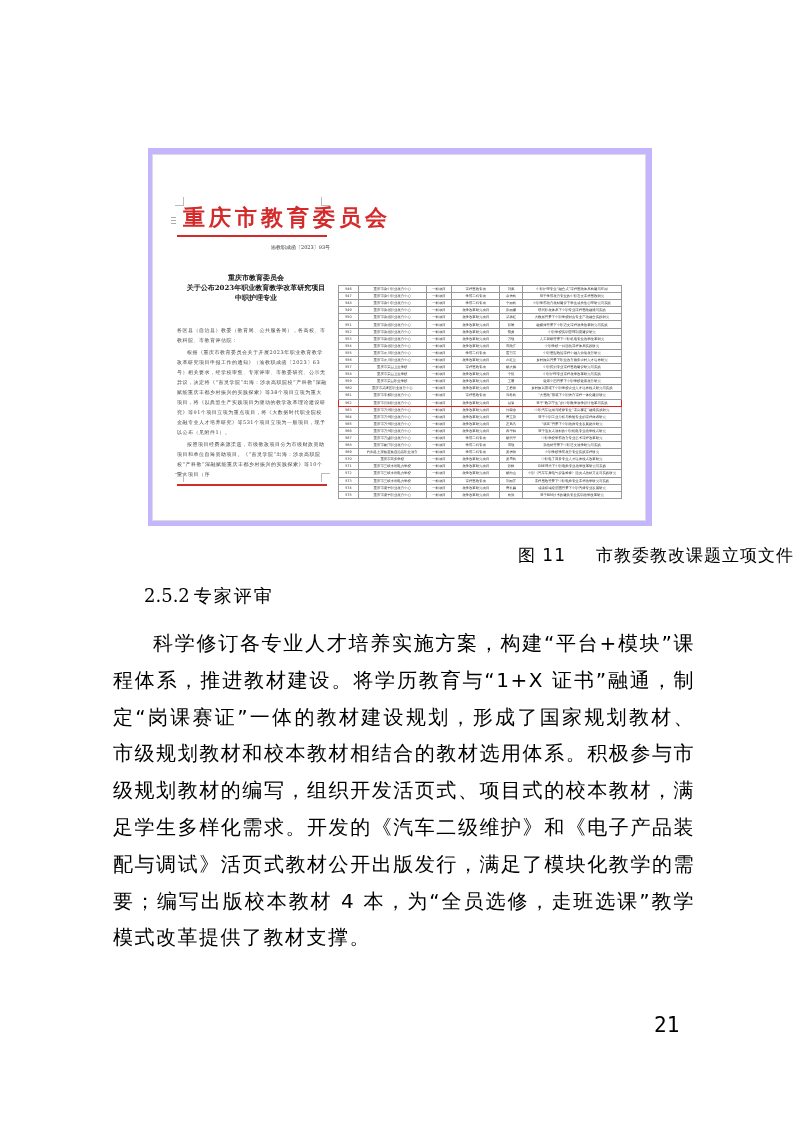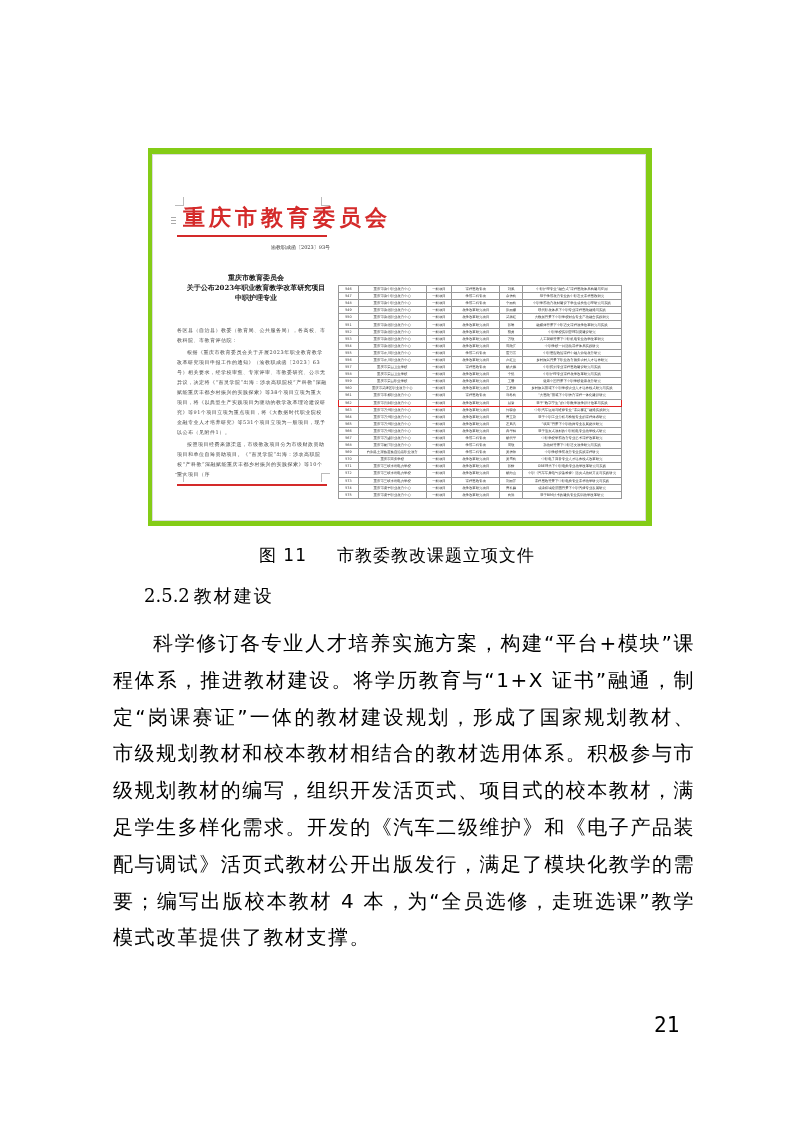--- a/index.html
+++ b/index.html
@@ -1,20 +1,20 @@
 <!DOCTYPE html>
 <html><head>
 <meta charset="utf-8">
 <style>
   html, body { margin: 0; padding: 0; background: #ffffff; }
   body { width: 794px; height: 1123px; position: relative; overflow: hidden;
          font-family: "DejaVu Serif", "Liberation Serif", serif; color: #000; }
 
   .figure { position: absolute; left: 148px; top: 148px; width: 504px; height: 378px;
-            background: #84cc16; box-sizing: border-box; }
+            background: #c4b5fd; box-sizing: border-box; }
   .figure-inner { position: absolute; left: 4px; top: 6px; right: 6px; bottom: 5px;
                   background: #ffffff; border: 1px solid #dcdcdc; box-sizing: border-box; }
 
   .doc-left { position: absolute; left: 18px; top: 0; width: 170px; height: 100%; }
   .corner { position: absolute; width: 8px; height: 8px; border-color: #bbb; border-style: solid; }
   .handle { position: absolute; left: 0; top: 62px; width: 5px; height: 8px;
             background: repeating-linear-gradient(to bottom, #aaa 0 1px, transparent 1px 3px); }
   .letterhead { position: absolute; left: 12px; top: 48px; font-size: 22px; font-weight: bold;
                 color: #d42a2a; letter-spacing: 4px; white-space: nowrap;
                 font-family: "DejaVu Serif", serif; }
@@ -31,21 +31,21 @@
 
   .table-wrap { position: absolute; left: 185px; top: 130px; width: 284px; }
   table.projects { border-collapse: collapse; width: 100%; font-size: 3.4px; color: #333;
                    font-family: "DejaVu Sans", sans-serif; table-layout: fixed; }
   table.projects td { border: 0.5px solid #999; height: 6.1px; padding: 0 1px; text-align: center;
                       white-space: nowrap; overflow: hidden; line-height: 6px; }
   table.projects tr.highlight td { border-top: 1.5px solid #e02020; border-bottom: 1.5px solid #e02020; }
   table.projects tr.highlight td:first-child { border-left: 1.5px solid #e02020; }
   table.projects tr.highlight td:last-child { border-right: 1.5px solid #e02020; }
 
-  .caption { position: absolute; left: 0; width: 794px; top: 544px; text-align: center;
+  .caption { position: absolute; left: 0; width: 794px; top: 544px; text-align: right;
              font-size: 17px; font-family: "DejaVu Sans", sans-serif; letter-spacing: 1px; }
   .caption .num { margin-right: 30px; }
   .section-heading { position: absolute; left: 144px; top: 584px; font-size: 18px;
                      font-family: "DejaVu Serif", serif; }
   .section-heading .zh { font-family: "DejaVu Sans", sans-serif; letter-spacing: 2px; margin-left: 4px; }
   .body-para { position: absolute; left: 113px; top: 625px; width: 582px; font-size: 20px;
                line-height: 36.8px; text-align: justify; text-indent: 40px; margin: 0;
                font-family: "DejaVu Sans", sans-serif; letter-spacing: 1.5px; }
   .page-number { position: absolute; left: 654px; top: 1013px; font-size: 21px;
                  font-family: "DejaVu Sans Mono", monospace; }
@@ -332,18 +332,18 @@
       </table>
     </div>
   </div>
 </div>
 
 <div class="caption">
   <span class="num">图 11</span><span>市教委教改课题立项文件</span>
 </div>
 
 <div class="section-heading">
-  <span>2.5.2</span><span class="zh">教材建设</span>
+  <span>2.5.2</span><span class="zh">专家评审</span>
 </div>
 
 <p class="body-para">科学修订各专业人才培养实施方案，构建“平台+模块”课程体系，推进教材建设。将学历教育与“1+X 证书”融通，制定“岗课赛证”一体的教材建设规划，形成了国家规划教材、市级规划教材和校本教材相结合的教材选用体系。积极参与市级规划教材的编写，组织开发活页式、项目式的校本教材，满足学生多样化需求。开发的《汽车二级维护》和《电子产品装配与调试》活页式教材公开出版发行，满足了模块化教学的需要；编写出版校本教材 4 本，为“全员选修，走班选课”教学模式改革提供了教材支撑。</p>
 
 <div class="page-number">21</div>
 
 </body></html>

